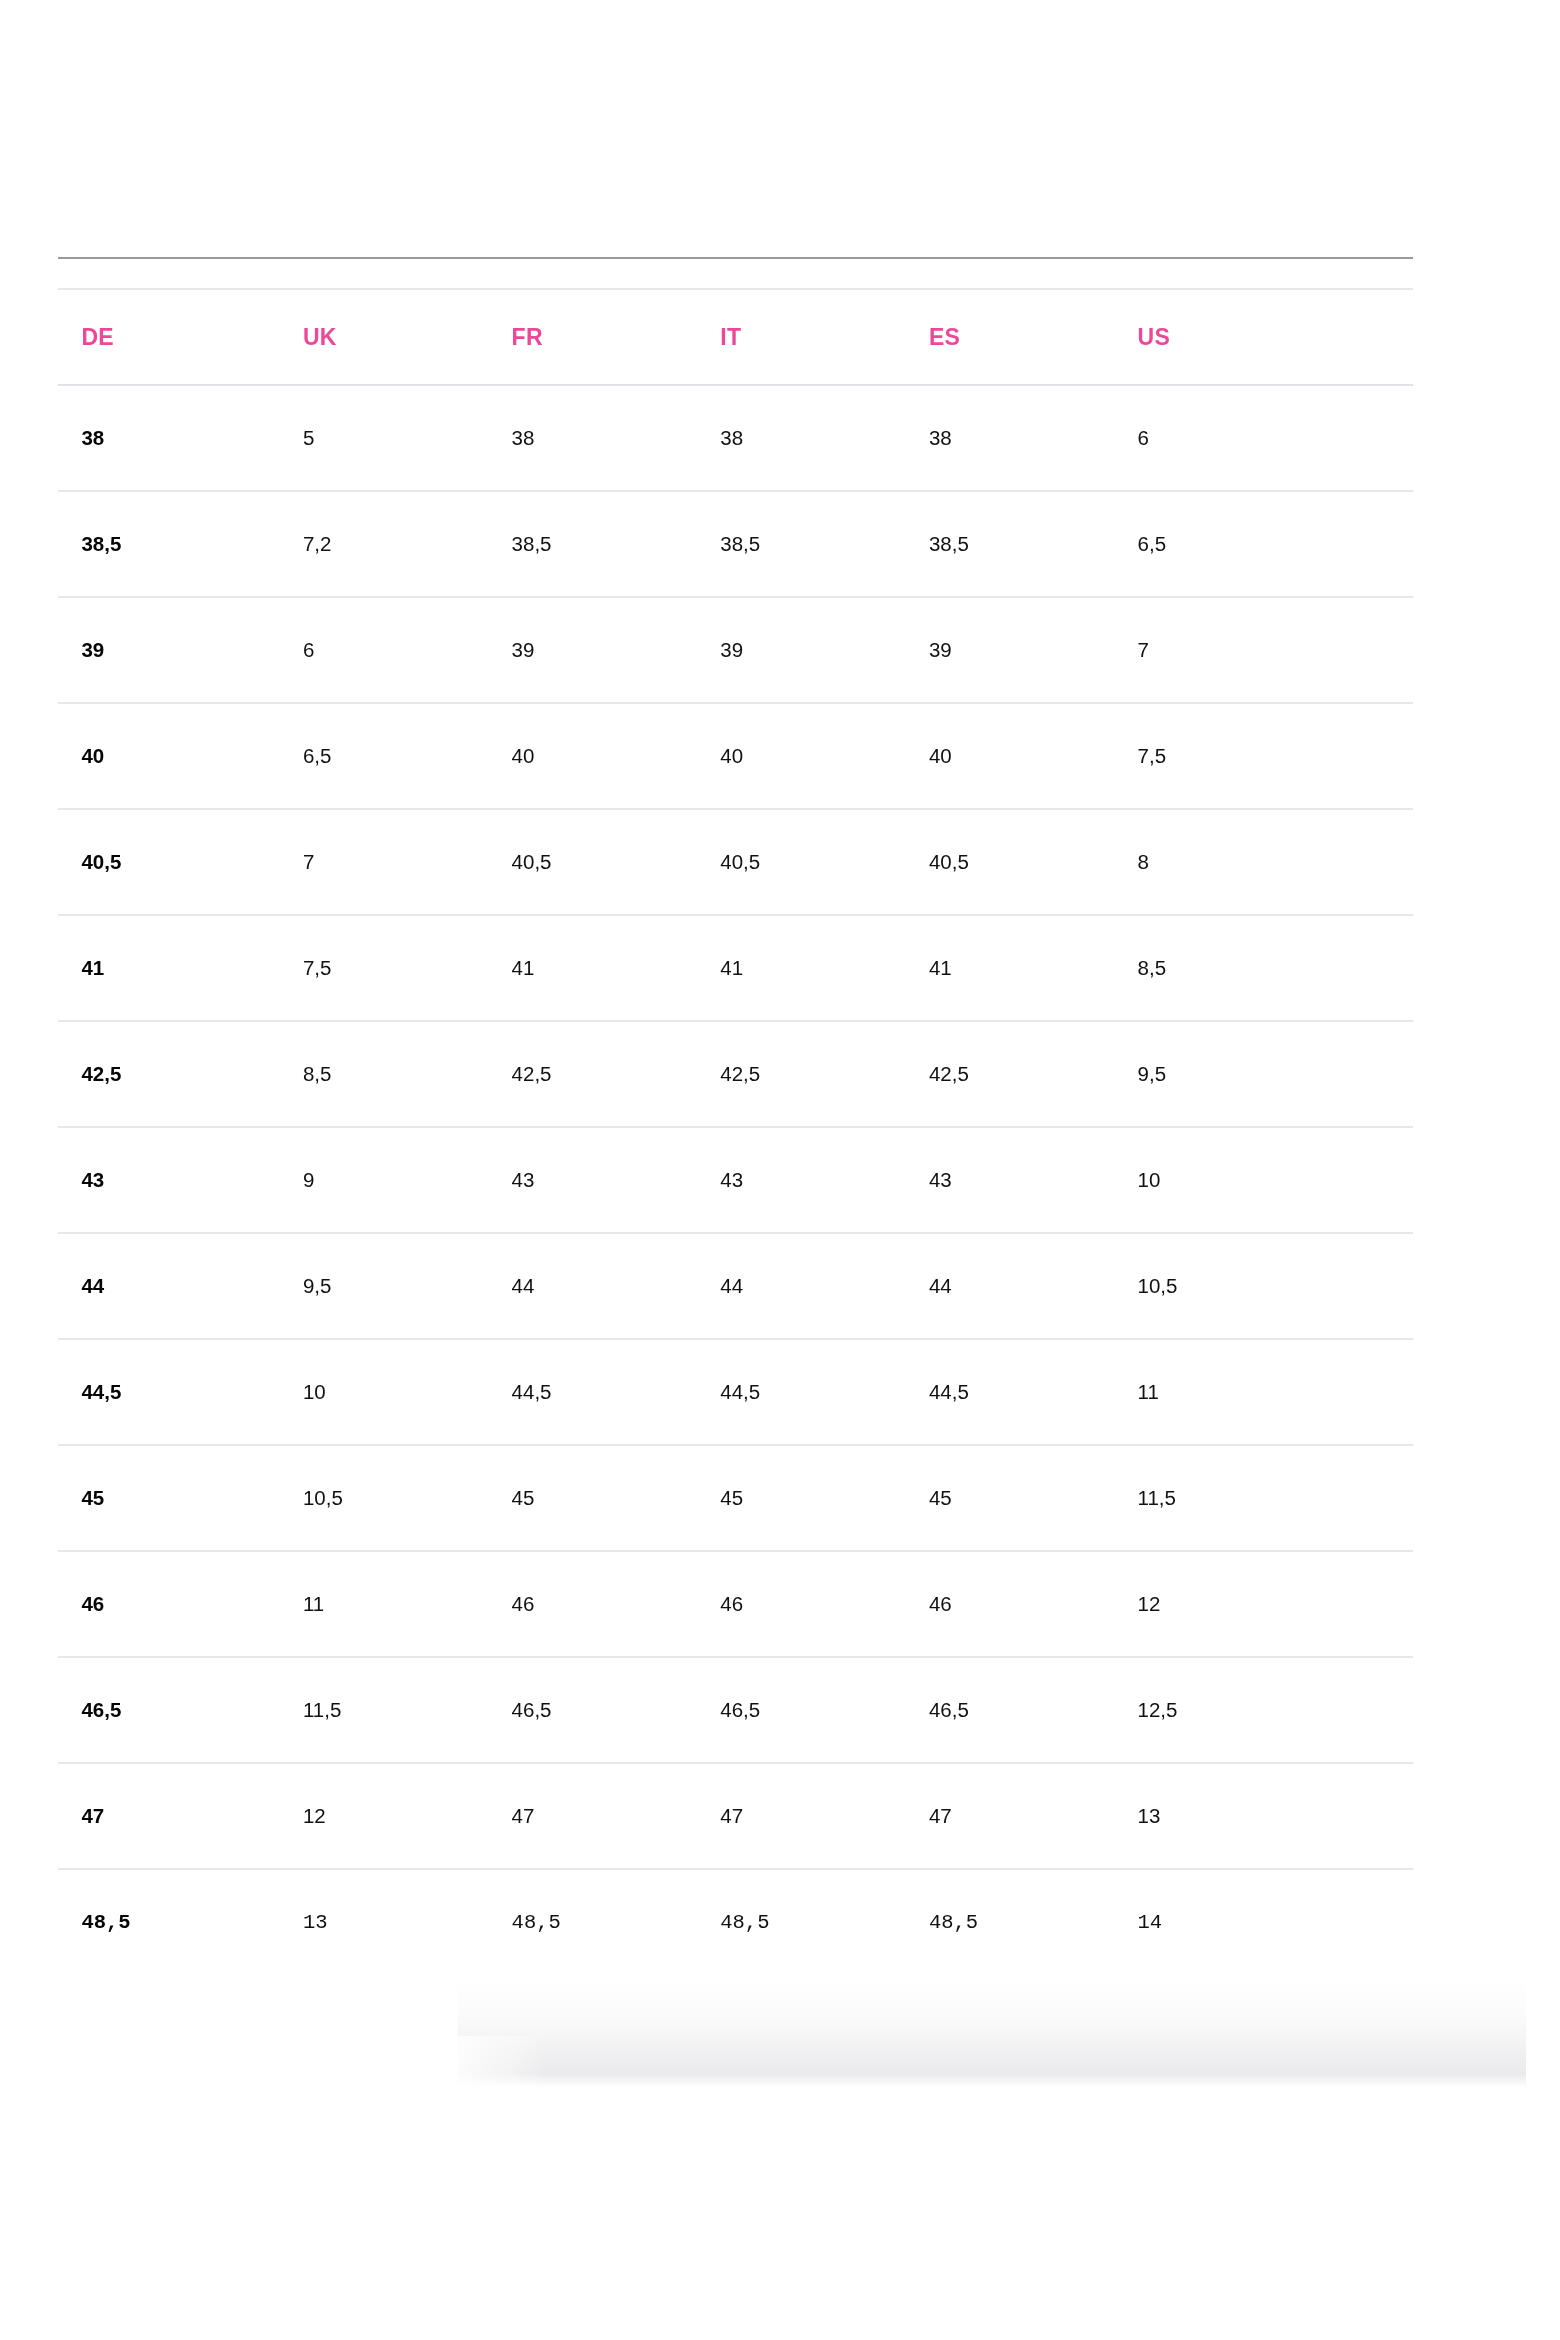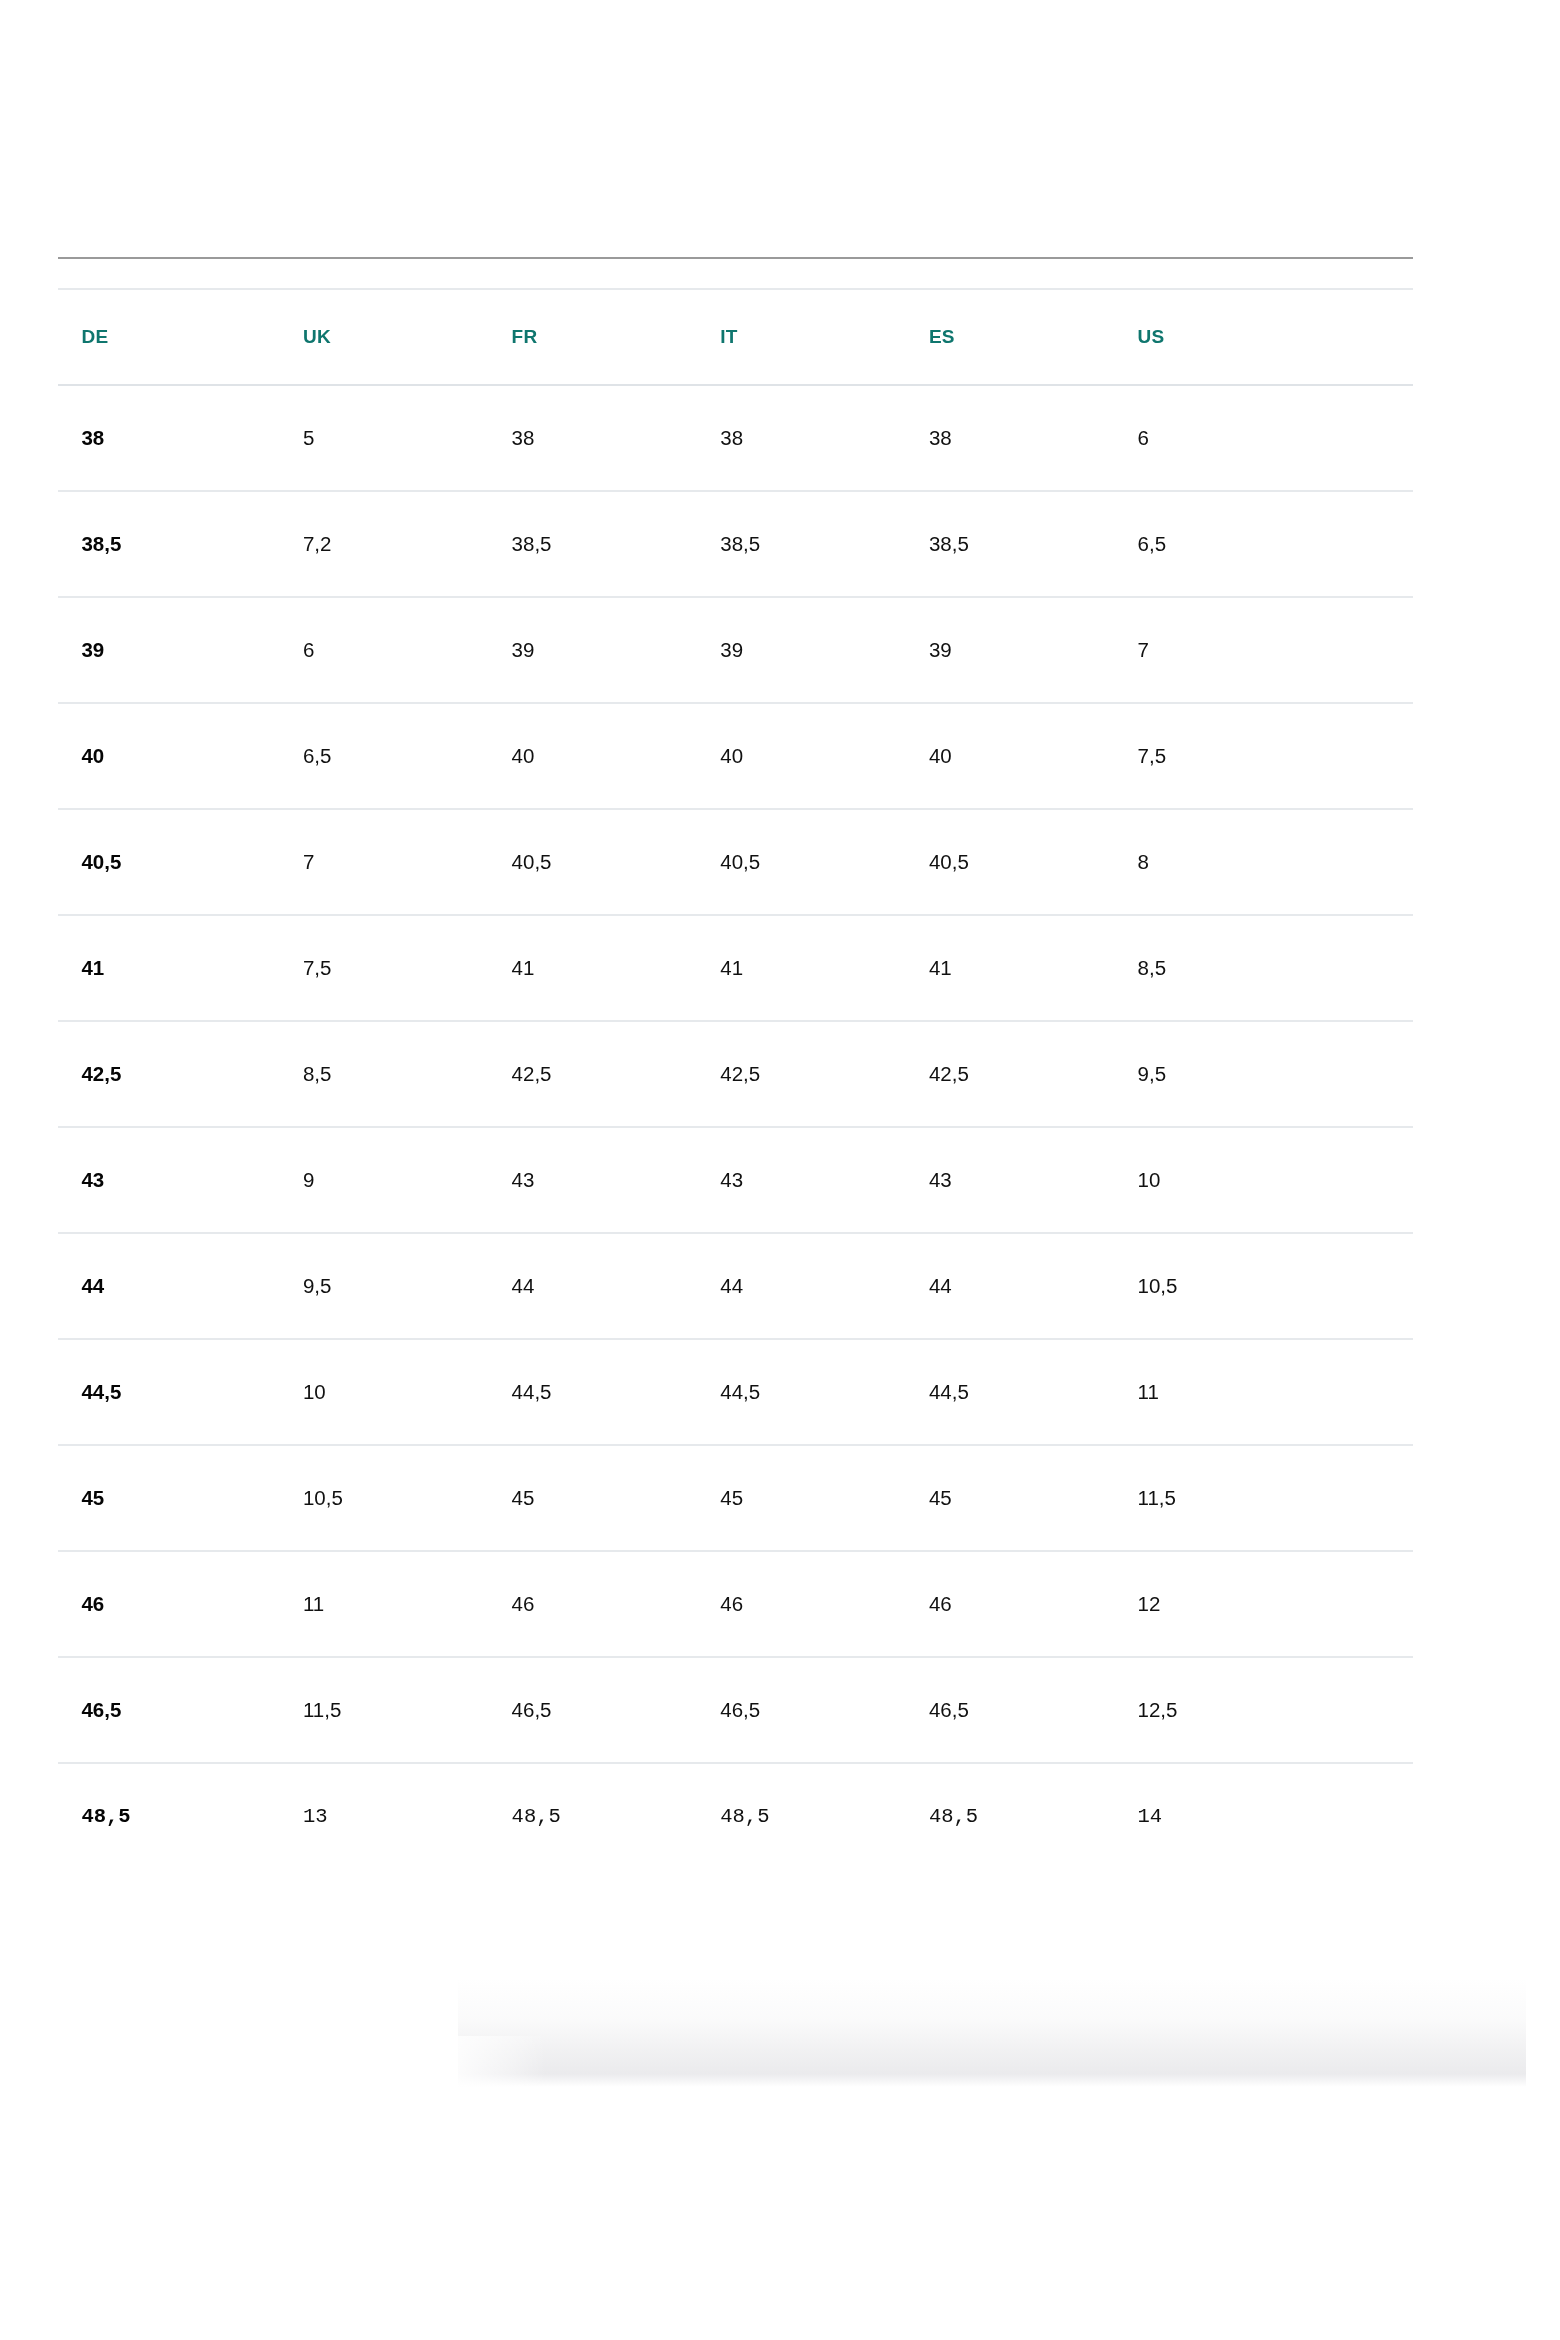--- a/index.html
+++ b/index.html
@@ -49,23 +49,23 @@
   table.size-table col.c5 { width: 22.05%; }
 
   table.size-table thead tr.spacer-row th {
     height: 29px;
     padding: 0;
     border-bottom: 2px solid #e6e9ec;
   }
 
   table.size-table thead tr.header-row th {
     text-align: left;
-    font-size: 19px;
+    font-size: 23px;
     font-weight: 700;
-    color: #0f766e;
+    color: #ec4899;
     letter-spacing: 0.3px;
     padding: 0 0 0 23.4px;
     height: 94px;
     vertical-align: middle;
     border-bottom: 2px solid #dfe3e7;
   }
 
   table.size-table tbody tr td {
     height: 104px;
     vertical-align: middle;
@@ -243,20 +243,28 @@
           </tr>
           <tr>
             <td class="de-cell">46,5</td>
             <td>11,5</td>
             <td>46,5</td>
             <td>46,5</td>
             <td>46,5</td>
             <td>12,5</td>
           </tr>
           <tr>
+            <td class="de-cell">47</td>
+            <td>12</td>
+            <td>47</td>
+            <td>47</td>
+            <td>47</td>
+            <td>13</td>
+          </tr>
+          <tr>
             <td class="de-cell">48,5</td>
             <td>13</td>
             <td>48,5</td>
             <td>48,5</td>
             <td>48,5</td>
             <td>14</td>
           </tr>
         </tbody>
     </table>
   </div>

